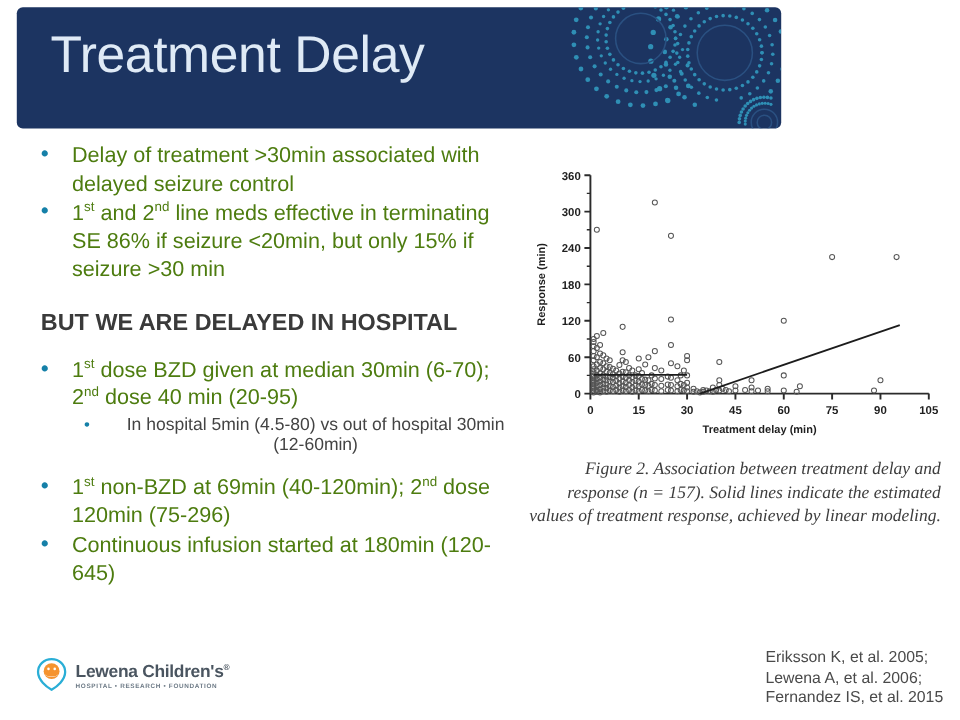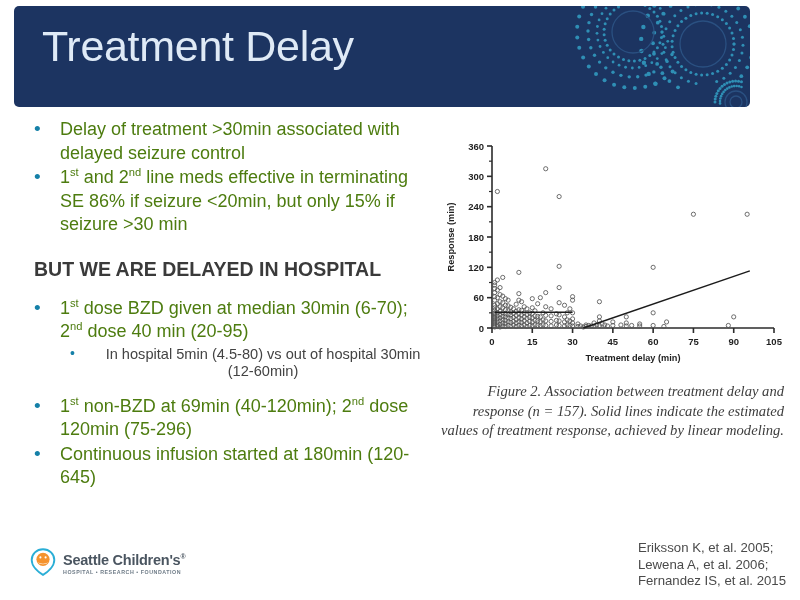--- a/index.html
+++ b/index.html
@@ -14,21 +14,21 @@
     overflow: hidden;
     font-family: "Liberation Sans", sans-serif;
     color: #404040;
   }
 
   
   #title-bar {
     position: absolute;
     left: 14px;
     top: 6px;
-    width: 736px;
+    width: 637px;
     height: 101px;
     background: #1c3461;
     border-radius: 5px;
     overflow: hidden;
   }
   #title-text {
     position: absolute;
     left: 28px;
     top: 16px;
     font-size: 43px;
@@ -716,21 +716,21 @@
 
 <div id="logo-block">
   <svg id="logo-mark" viewBox="0 0 26 28">
     <path d="M13 1.2 C19.4 1.2 24.3 6 24.3 12.1 C24.3 18.6 17.6 24.2 13 26.8 C8.4 24.2 1.7 18.6 1.7 12.1 C1.7 6 6.6 1.2 13 1.2 Z" fill="#ffffff" stroke="#2aaed6" stroke-width="1.9"></path>
     <circle cx="13" cy="11.3" r="6.6" fill="#f5932e"></circle>
     <path d="M7.2 13.6 C9 16.4 17 16.4 18.8 13.6 C17.6 17 8.4 17 7.2 13.6 Z" fill="#ffffff"></path>
     <circle cx="10.4" cy="9.4" r="1.05" fill="#ffffff"></circle>
     <circle cx="15.6" cy="9.4" r="1.05" fill="#ffffff"></circle>
   </svg>
   <div id="logo-words">
-    <div id="logo-name"><span>Seattle Children's</span><span class="reg">®</span></div>
+    <div id="logo-name"><span>Lewena Children's</span><span class="reg">®</span></div>
     <div id="logo-tagline">HOSPITAL • RESEARCH • FOUNDATION</div>
   </div>
 </div>
 
 <div id="citations">
   <div>Eriksson K, et al. 2005;</div>
   <div>Lewena A, et al. 2006;</div>
   <div>Fernandez IS, et al. 2015</div>
 </div>
 

